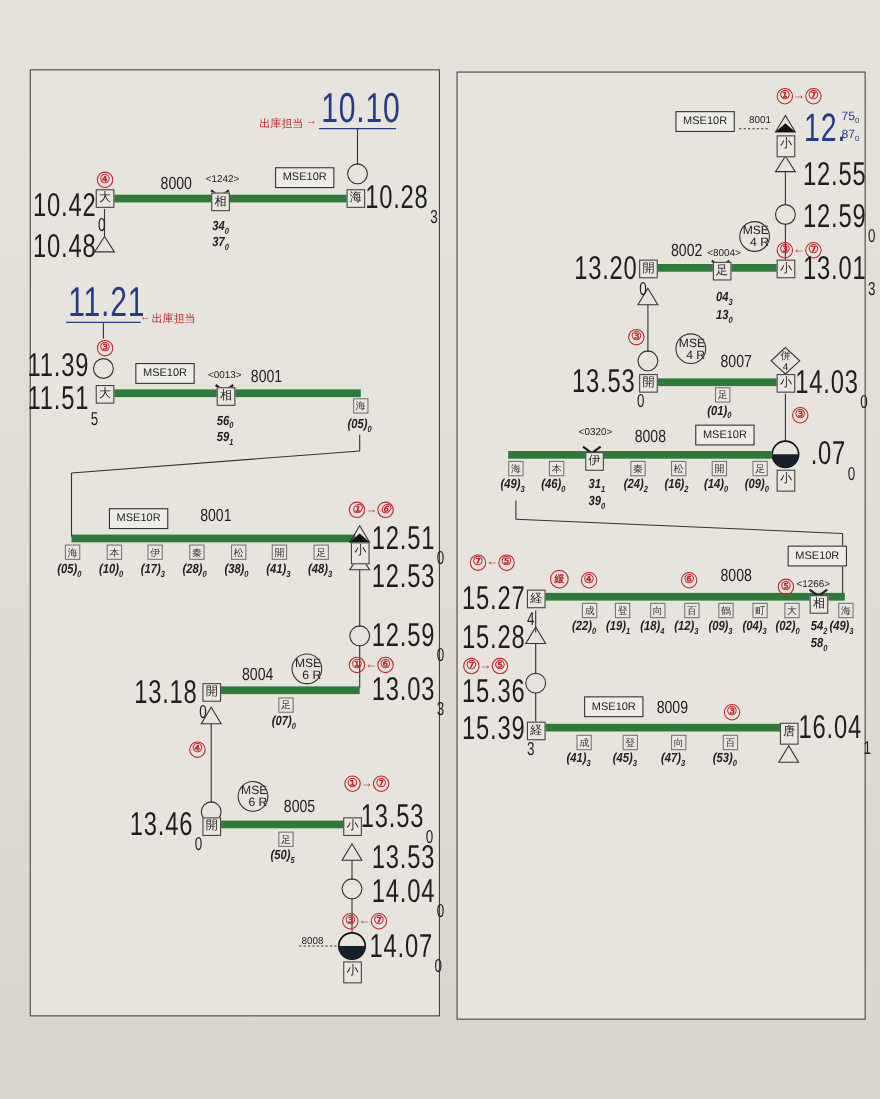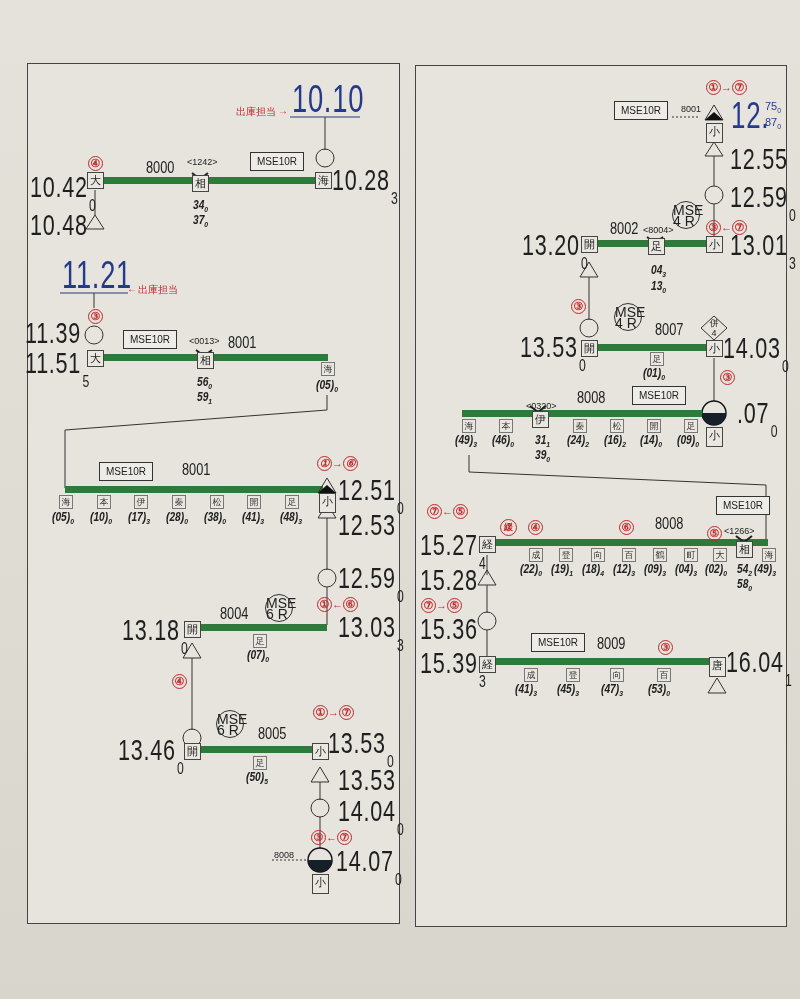--- a/index.html
+++ b/index.html
@@ -14,21 +14,21 @@
   .blue{color:#263a8a;}
   .train{font-size:16px;transform:scaleX(0.8);transform-origin:left top;}
   .small{font-size:9px;}
   .red{color:#c0282b;}
   .circ{display:inline-block;width:13px;height:13px;border:1.3px solid #c0282b;border-radius:50%;font-size:11px;font-weight:bold;text-align:center;line-height:13px;color:#c0282b;}
   .box{position:absolute;border:1px solid #333;background:#eeece6;font-size:10px;padding:3px 6px;transform-origin:left top;}
   .stn{position:absolute;width:15px;height:15px;border:1px solid #444;background:#e9e7e0;font-size:11px;text-align:center;line-height:15px;}
   .stn-s{position:absolute;width:12px;height:12px;border:1px solid #777;background:#e9e7e0;font-size:9px;text-align:center;line-height:12px;color:#333;}
   .tm{position:absolute;font-size:12px;font-style:italic;font-weight:bold;transform:scaleX(0.85);transform-origin:left top;white-space:nowrap;}
   .tm sub{font-size:8px;}
-  .mse-c{position:absolute;width:28px;height:28px;border:1px solid #333;border-radius:50%;font-size:14px;text-align:left;line-height:11px;padding-top:3px;box-sizing:border-box;}
+  .mse-c{position:absolute;width:28px;height:28px;border:1px solid #333;border-radius:50%;font-size:11px;text-align:right;line-height:11px;padding-top:3px;box-sizing:border-box;}
   .ref{position:absolute;font-size:9px;}
   .redlbl{position:absolute;font-size:10px;color:#c0282b;}
 </style>
 </head>
 <body>
 
 <div class="bg"></div>
 
 <div class="panel" style="left:27px;top:63px;width:371px;height:859px;"></div>
 
@@ -232,21 +232,21 @@
 <div class="t train" style="left:655px;top:322px;">8007</div>
 <div class="abs" style="left:707px;top:318px;font-size:9px;text-align:center;width:14px;line-height:10px;"><span>併</span><br><span>4</span></div>
 <div class="stn" style="left:581px;top:340px;">開</div>
 <div class="t big" style="left:520px;top:332px;"><span>13.53</span><sub>0</sub></div>
 <div class="stn-s" style="left:650px;top:352px;">足</div>
 <div class="tm" style="left:643px;top:366px;"><span>(01)</span><sub>0</sub></div>
 <div class="stn" style="left:706px;top:340px;">小</div>
 <div class="t big" style="left:723px;top:333px;"><span>14.03</span><sub>0</sub></div>
 <div class="abs" style="left:720px;top:367px;"><span class="circ">③</span></div>
 
-<div class="t small" style="left:526px;top:402px;">&lt;0320&gt;</div>
+<div class="t small" style="left:526px;top:388px;">&lt;0320&gt;</div>
 <div class="t train" style="left:577px;top:390px;">8008</div>
 <div class="box" style="left:632px;top:386px;">MSE10R</div>
 <div class="t big" style="left:737px;top:398px;"><span>.07</span><sub>0</sub></div>
 <div class="stn" style="left:706px;top:427px;height:18px;">小</div>
 
 <div class="stn-s" style="left:462px;top:419px;">海</div>
 <div class="tm" style="left:455px;top:433px;"><span>(49)</span><sub>3</sub></div>
 <div class="stn-s" style="left:499px;top:419px;">本</div>
 <div class="tm" style="left:492px;top:433px;"><span>(46)</span><sub>0</sub></div>
 <div class="stn" style="left:532px;top:411px;">伊</div>

